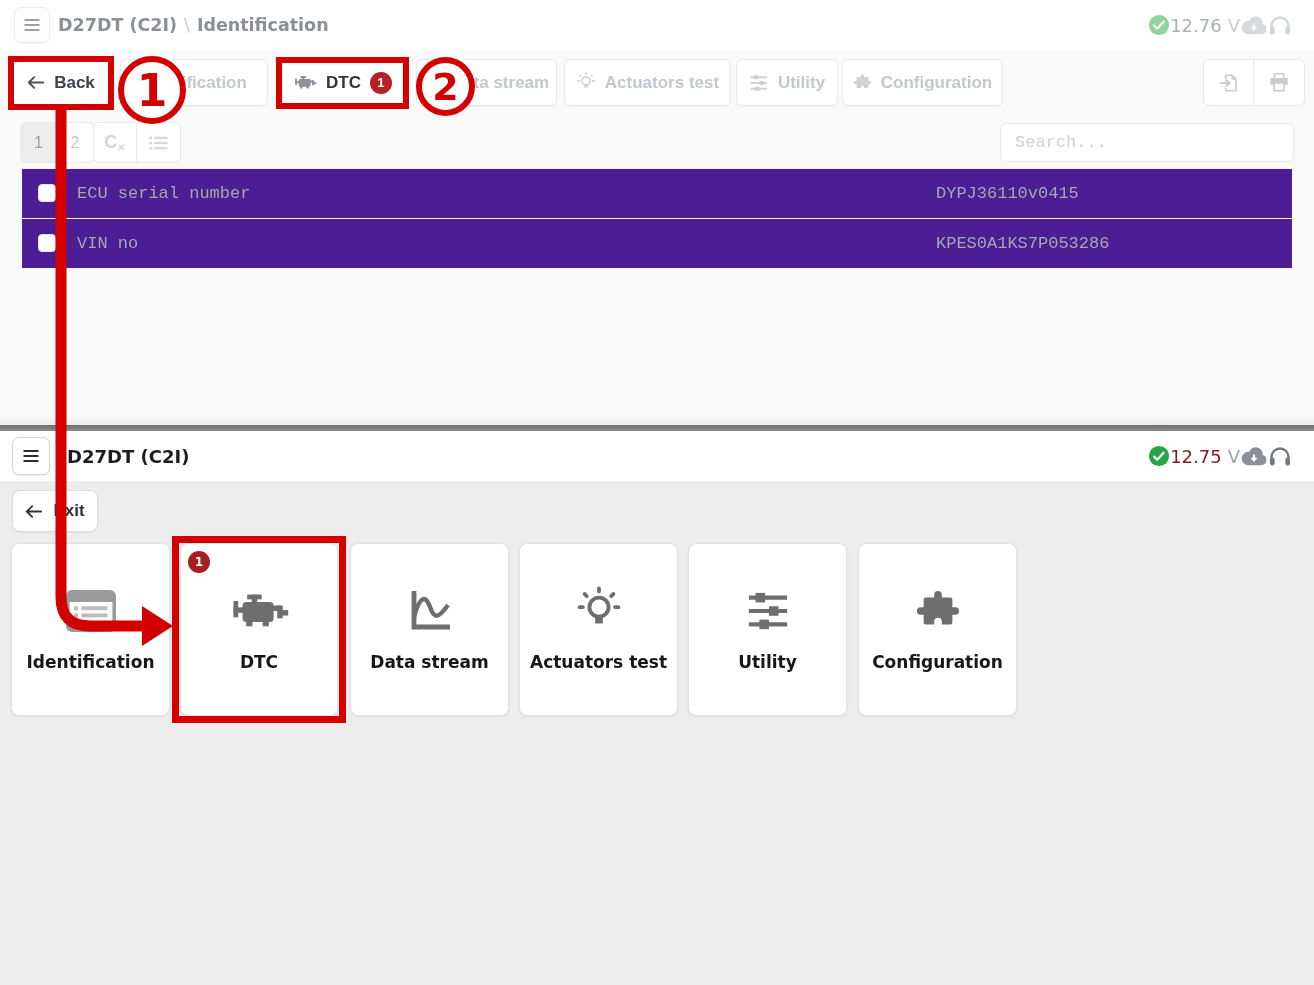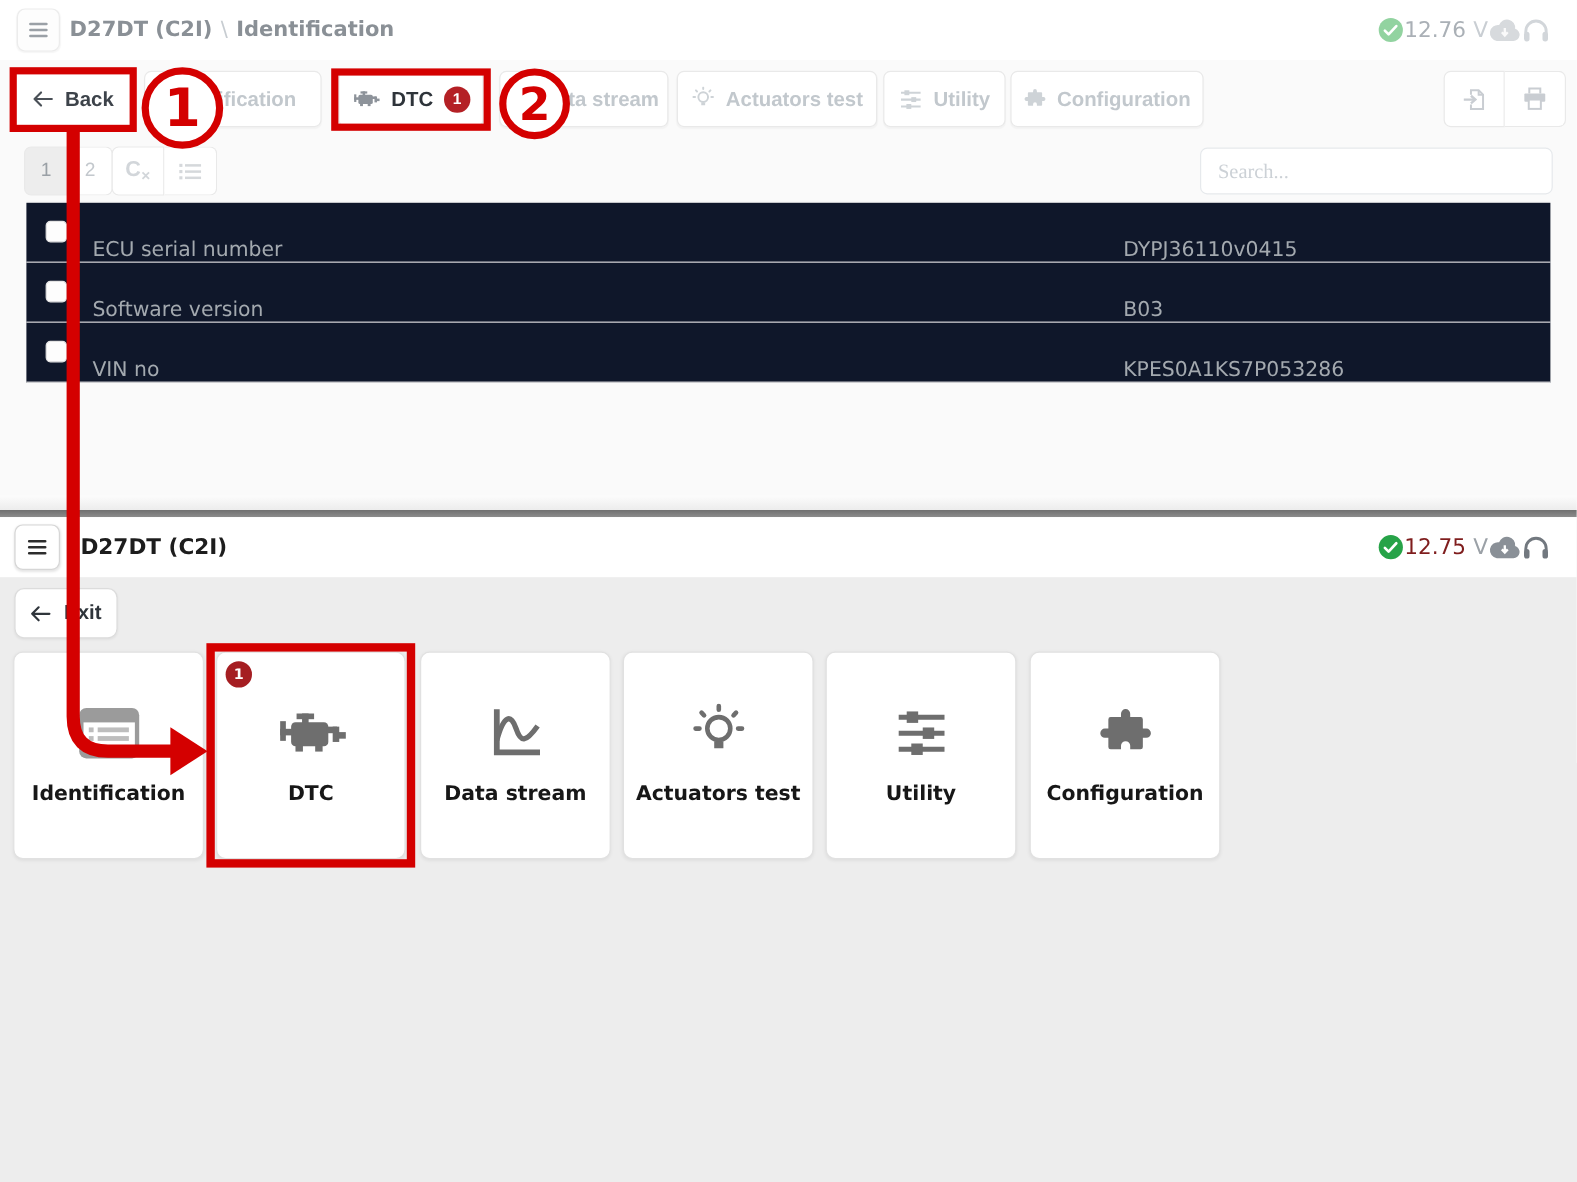--- a/index.html
+++ b/index.html
@@ -50,25 +50,25 @@
   .tb-btn{width:37px;height:41px;border-radius:0;font-size:16px;color:#c3c8cd;}
   .g2 .tb-btn{width:44px;}
   .tb-group .tb-btn:first-child{border-radius:6px 0 0 6px;}
   .tb-group .tb-btn:last-child{border-radius:0 6px 6px 0;border-left:none;}
   .pg-active{background:#ededed;color:#9aa0a6;}
   .cx-icon{font-size:18px;font-weight:600;color:#d2d6da;line-height:1;}
   .cx-x{font-size:10px;vertical-align:-3px;}
   .list-ic{color:#d5d8db;}
   .search{position:absolute;left:1000px;top:123px;width:294px;height:39px;box-sizing:border-box;
           border:1px solid #e6e9ec;border-radius:6px;background:#fff;padding:0 14px;
-          font-size:17px;color:#9aa0a6;font-family:Liberation Serif, serif;outline:none;}
+          font-size:17px;color:#9aa0a6;font-family:Liberation Mono, monospace;outline:none;}
   .search::placeholder{color:#ccd1d6;}
   
   .id-table{position:absolute;left:22px;top:168px;width:1270px;background:#fff;border-top:1px solid #f1f1f1;}
-  .row{position:relative;height:49px;border-bottom:1px solid #f1f1f1;display:flex;align-items:flex-end;background:#0f172a;}
+  .row{position:relative;height:49px;border-bottom:1px solid #f1f1f1;display:flex;align-items:center;background:#4c1d95;font-family:Liberation Mono, monospace;}
   .cb{position:absolute;left:16px;top:15px;width:18px;height:18px;box-sizing:border-box;
       border:1px solid #e4e4e4;border-radius:4px;background:#fdfdfd;}
   .row-label{margin-left:55px;font-size:17px;color:#a3a9af;}
   .row-value{position:absolute;left:914px;font-size:17px;color:#a3a9af;}
   .fade-strip{position:absolute;left:0;top:413px;width:100%;height:12px;
               background:linear-gradient(#fcfcfc,#ececec);}
   
   .divider{position:absolute;left:0;top:425px;width:100%;height:6px;
            background:linear-gradient(#6f6f6f,#8c8c8c);}
   
@@ -265,25 +265,20 @@
   <input class="search" type="text" placeholder="Search..." style="">
 
   <div class="id-table">
     <div class="row">
       <span class="cb"></span>
       <span class="row-label">ECU serial number</span>
       <span class="row-value">DYPJ36110v0415</span>
     </div>
     <div class="row">
       <span class="cb"></span>
-      <span class="row-label">Software version</span>
-      <span class="row-value">B03</span>
-    </div>
-    <div class="row">
-      <span class="cb"></span>
       <span class="row-label">VIN no</span>
       <span class="row-value">KPES0A1KS7P053286</span>
     </div>
   </div>
   <div class="fade-strip"></div>
 </div>
 
 <div class="divider"></div>
 
 <div class="screen2 s2">

